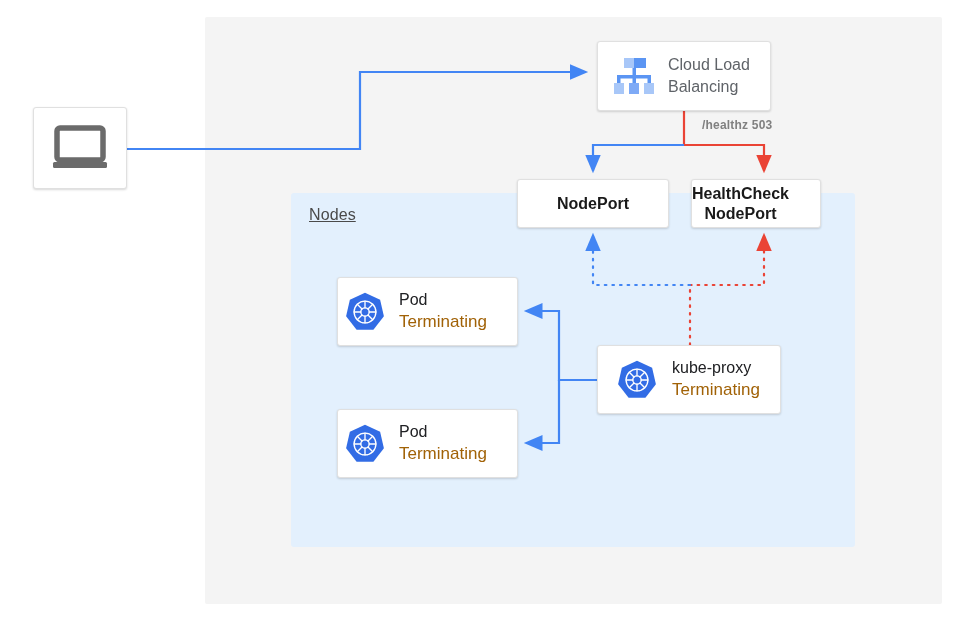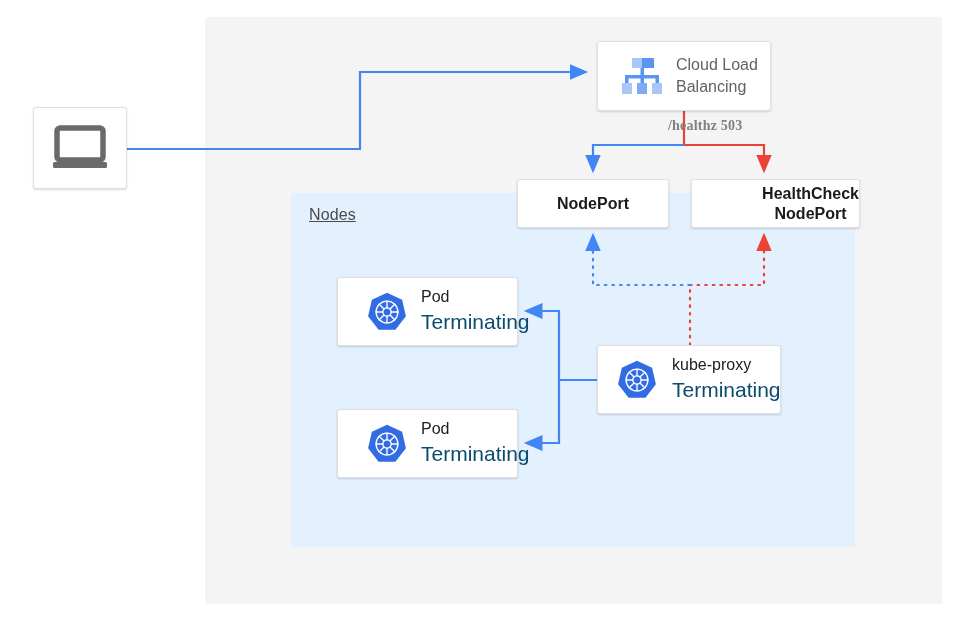--- a/index.html
+++ b/index.html
@@ -67,99 +67,98 @@
     height: 82px;
     justify-content: center;
   }
 
   
   .lb-card {
     left: 597px;
     top: 41px;
     width: 174px;
     height: 70px;
-    padding-left: 20px;
+    padding-left: 12px;
     gap: 10px;
   }
   .lb-text {
     font-size: 16px;
     color: #5f6368;
     line-height: 1.35;
     white-space: pre-line;
   }
 
   
   .np-card {
     left: 517px;
     top: 179px;
     width: 152px;
     height: 49px;
     justify-content: center;
   }
   .hc-card {
     left: 691px;
     top: 179px;
-    width: 169px;
+    width: 130px;
     height: 49px;
-    justify-content: flex-end;
+    justify-content: flex-start;
   }
   .np-text {
     font-size: 16px;
     font-weight: bold;
     color: #1a1a1a;
     text-align: center;
     line-height: 1.2;
     white-space: pre-line;
   }
 
   
   .pod-card-1 { left: 337px; top: 277px; width: 181px; height: 69px; }
   .pod-card-2 { left: 337px; top: 409px; width: 181px; height: 69px; }
-  .pod-card-1, .pod-card-2 { padding-left: 28px; gap: 13px; }
+  .pod-card-1, .pod-card-2 { padding-left: 6px; gap: 13px; }
 
   .kp-card {
     left: 597px;
     top: 345px;
     width: 184px;
     height: 69px;
     padding-left: 18px;
     gap: 14px;
     align-items: center;
   }
 
   .card-title {
     font-size: 16px;
     color: #202124;
     line-height: 1.3;
   }
   .card-sub {
-    font-size: 21px;
-    color: #0c4a6e;
+    font-size: 17px;
+    color: #a16207;
     line-height: 1.3;
   }
   .card-textcol { display: flex; flex-direction: column; }
 
   
   #wires {
     position: absolute;
     left: 0; top: 0;
     width: 965px; height: 623px;
     pointer-events: none;
   }
 
   .healthz-label {
     position: absolute;
-    left: 668px;
+    left: 702px;
     top: 118px;
-    font-size: 14px;
+    font-size: 12px;
     font-weight: bold;
     color: #808080;
     white-space: nowrap;
     letter-spacing: 0.2px;
-    font-family: Liberation Serif, serif;
   }
 
   .icon-wrap { display: flex; align-items: center; justify-content: center; flex: 0 0 auto; }
 </style>
 </head>
 <body>
 
 <div id="canvas">
 
   <div class="outer-panel"></div>

